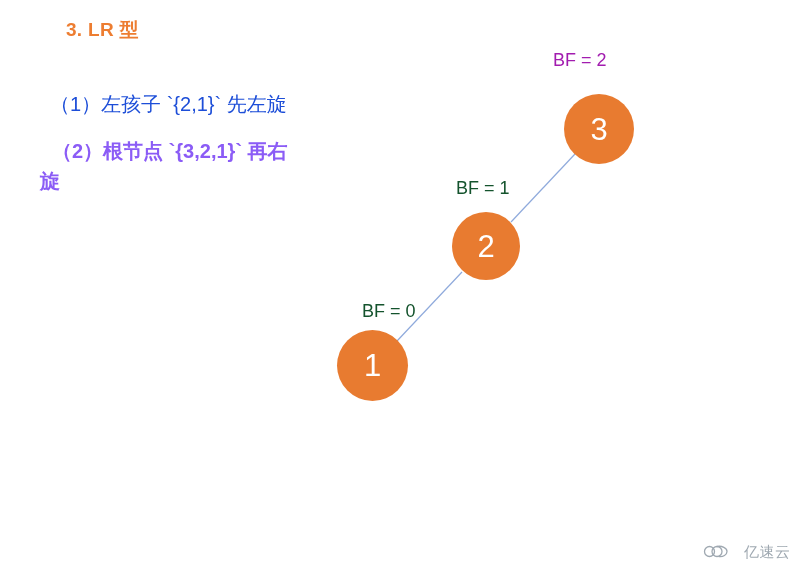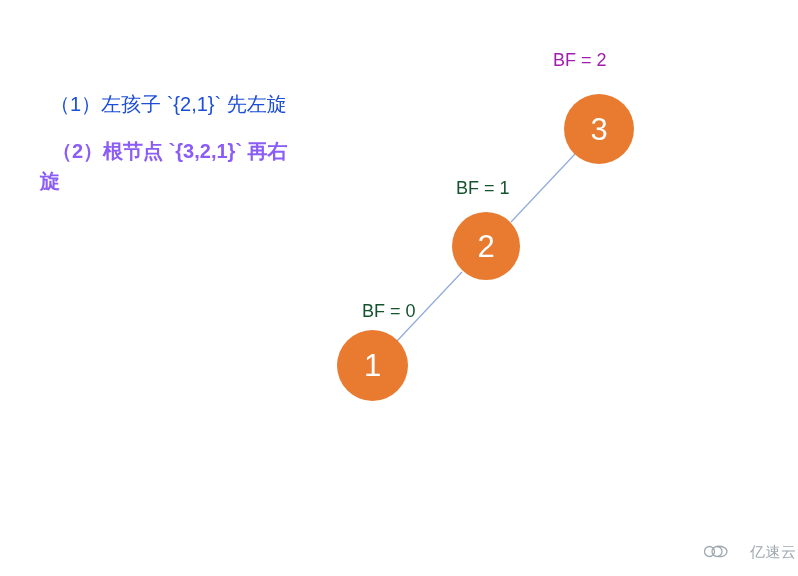--- a/index.html
+++ b/index.html
@@ -90,32 +90,33 @@
     color: #a21caf;
   }
 
   
   .watermark {
     position: absolute;
     left: 703px;
     top: 543px;
     display: flex;
     align-items: center;
-    gap: 21px;
+    gap: 15px;
     color: #9aa4ad;
     font-size: 15px;
     opacity: 0.95;
   }
   .watermark .wm-text { letter-spacing: 0.5px; }
 </style>
 </head>
 <body>
 
 <div id="slide">
 
+  <div class="title">3. LR 型</div>
   <div class="step-line-1">（1）左孩子 `{2,1}` 先左旋</div>
   <div class="step-line-2">（2）根节点 `{3,2,1}` 再右旋</div>
 
   <svg class="tree-canvas" viewBox="0 0 798 576" xmlns="http://www.w3.org/2000/svg">
     <line x1="397" y1="341" x2="462" y2="272" stroke="#8FAADC" stroke-width="1.2"></line>
     <line x1="511" y1="222" x2="575" y2="154" stroke="#8FAADC" stroke-width="1.2"></line>
   </svg>
 
   <div class="node node-1">
     <span>1</span>

